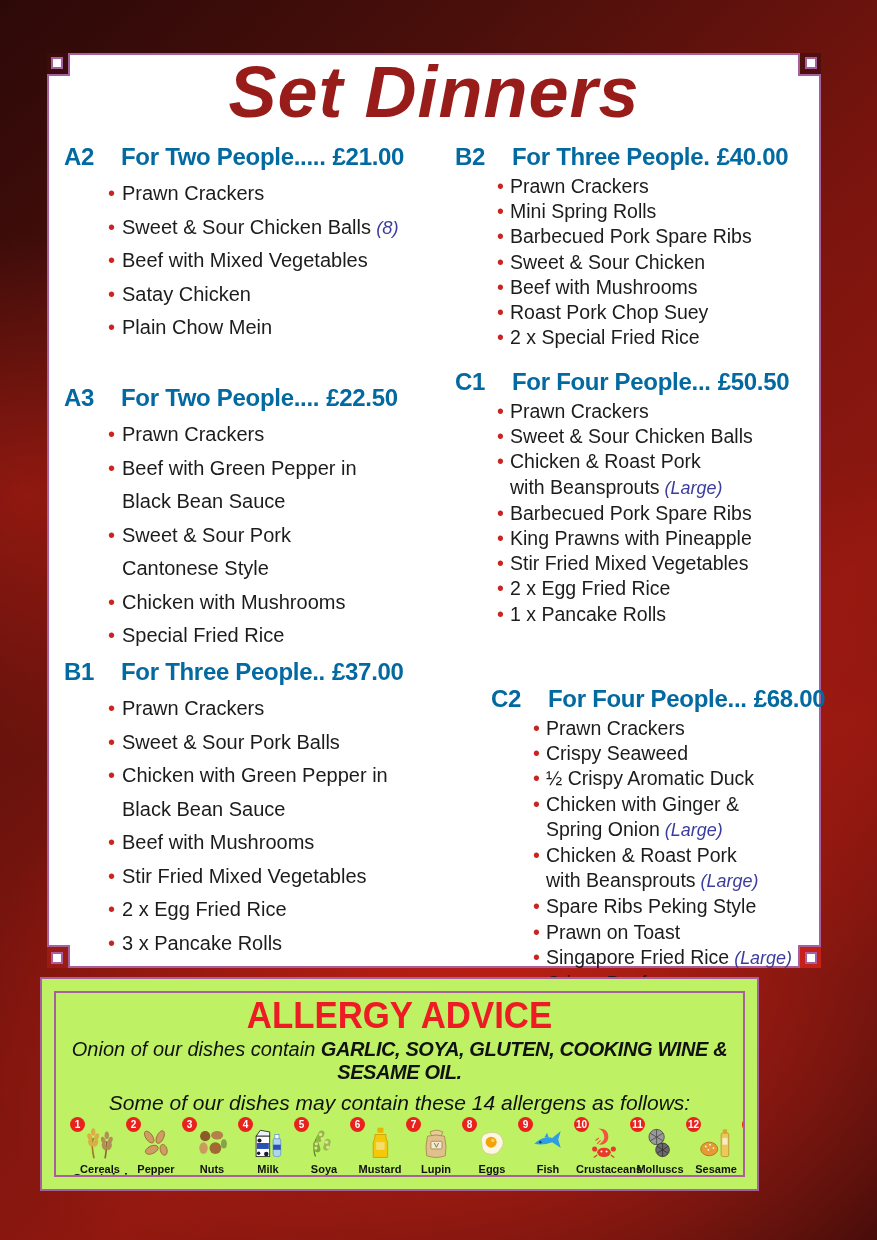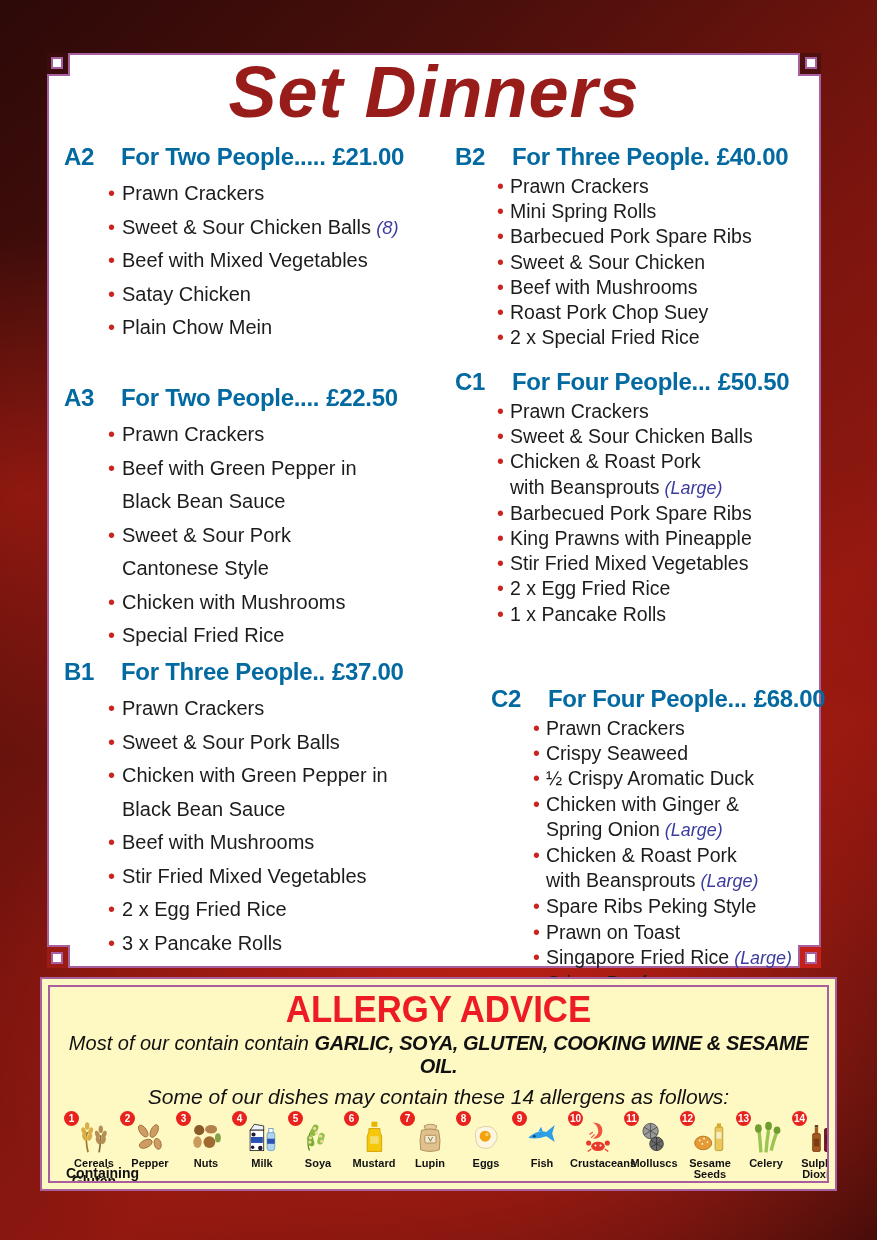--- a/index.html
+++ b/index.html
@@ -46,22 +46,22 @@
   
   #sec-a2{left:15px;top:88px;width:382px;}
   #sec-a3{left:15px;top:329px;width:382px;}
   #sec-b1{left:15px;top:603px;width:382px;}
   #sec-b2{left:406px;top:88px;width:360px;}
   #sec-c1{left:406px;top:313px;width:360px;}
   #sec-c2{left:406px;top:630px;width:360px;margin-left:36px;}
 
   
   .allergy{
-    position:absolute;left:40px;top:977px;width:797px;height:214px;box-sizing:border-box;
-    background:#fef9c3;border:2px solid #a85fa0;padding:6px;
+    position:absolute;left:40px;top:977px;width:719px;height:214px;box-sizing:border-box;
+    background:#bef264;border:2px solid #a85fa0;padding:12px;
   }
   .allergy-inner{border:2px solid #a85fa0;height:100%;box-sizing:border-box;text-align:center;overflow:hidden;}
   .allergy-title{margin:2px 0 0 0;font-size:37px;font-weight:bold;color:#ed1c24;transform:scaleX(0.94);transform-origin:center;letter-spacing:0;}
   .allergy-line1{margin-top:1px;font-style:italic;font-size:20px;color:#111;}
   .allergy-line1 .bold{font-weight:bold;letter-spacing:-0.4px;}
   .allergy-line2{margin-top:7px;font-style:italic;font-size:21px;color:#111;}
   .allergen-row{display:flex;justify-content:space-between;padding:0 16px;margin-top:5px;height:76px;}
   .allergen{width:56px;position:relative;text-align:center;flex:none;}
   .badge{position:absolute;left:-2px;top:-3px;width:15px;height:15px;border-radius:50%;
          background:#e8231d;color:#fff;font-size:10px;font-weight:bold;line-height:15px;text-align:center;}
@@ -184,21 +184,21 @@
         <li><span>Singapore Fried Rice</span><span class="note"> (Large)</span></li>
         <li><span>Crispy Beef</span><span class="note"> (Large)</span></li>
       </ul>
   </div>
 </div>
 
 <div class="allergy">
   <div class="allergy-inner">
     <h2 class="allergy-title">ALLERGY ADVICE</h2>
     <div class="allergy-line1">
-      <span>Most of our contain contain</span>
+      <span>Onion of our dishes contain</span>
       <span class="bold">GARLIC, SOYA, GLUTEN, COOKING WINE &amp; SESAME OIL.</span>
     </div>
     <div class="allergy-line2">Some of our dishes may contain these 14 allergens as follows:</div>
     <div class="allergen-row">
         <div class="allergen">
           <span class="badge">1</span>
           <div class="a-icon">
             <svg viewBox="0 0 40 40" width="34" height="38">
     <path d="M12 14 C10 22 11 30 13 38" stroke="#a5782a" stroke-width="2" fill="none"></path>
     <g fill="#d9ae45">

